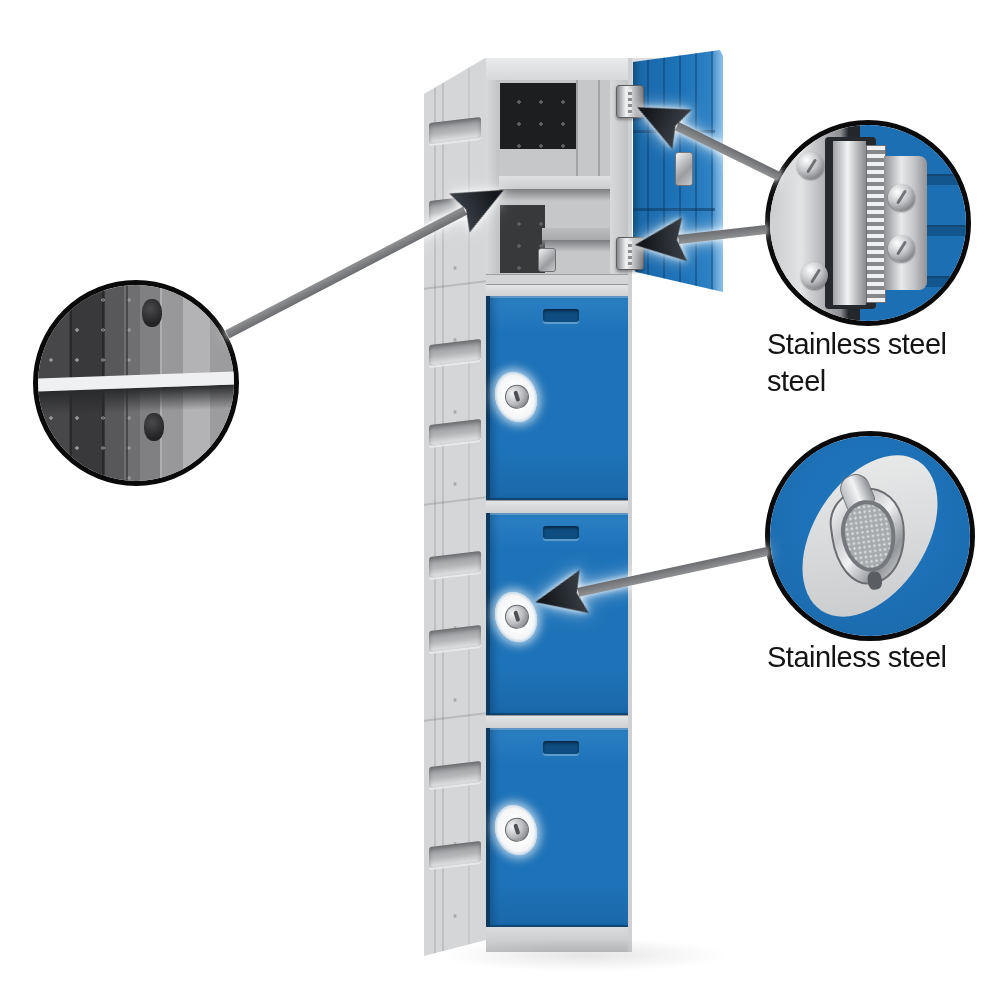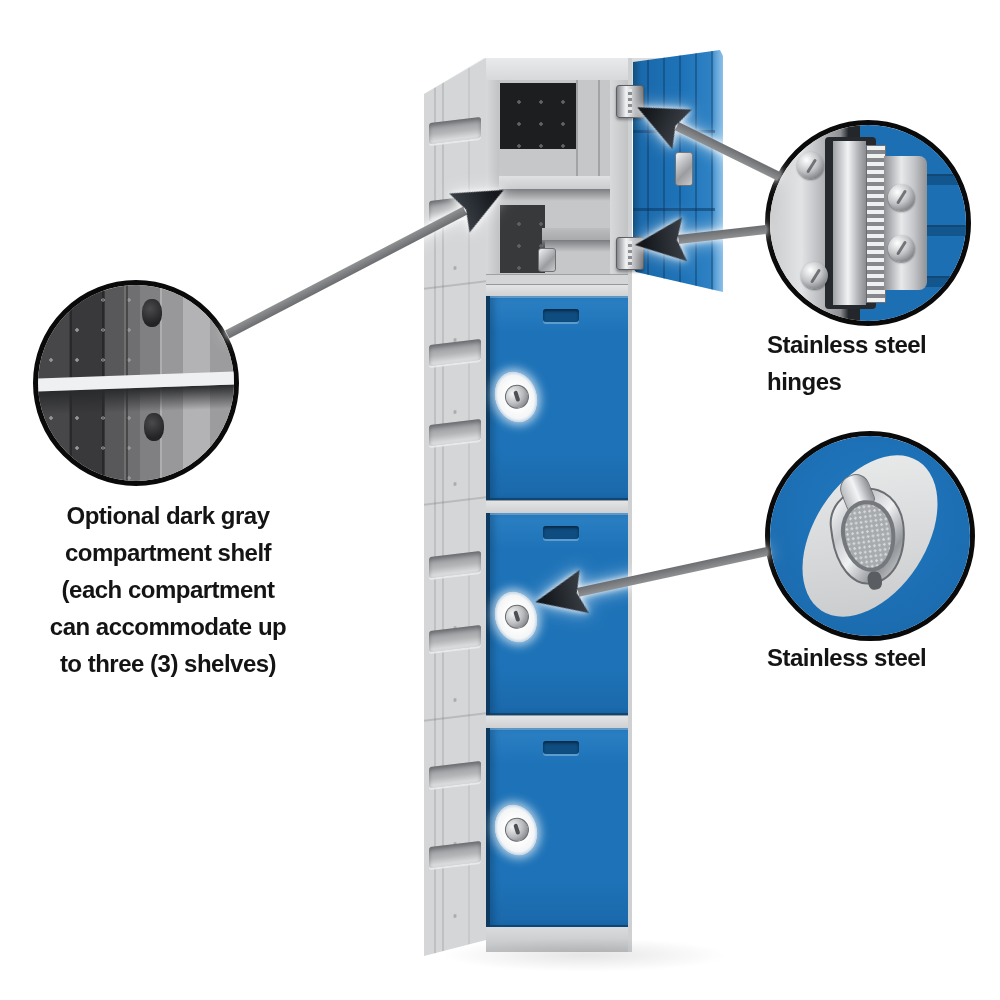--- a/index.html
+++ b/index.html
@@ -1,20 +1,20 @@
 <!DOCTYPE html>
 <html style="--background: #ffffff; --door-blue: #1e73b8; --body-gray: #d5d6d8; --frame-gray: #dfe0e2; --arrow-gray: #7d7f82; --arrow-head: #1e2227; --chrome-light: #f2f3f5; --chrome-dark: #898b8f; --circle-border: #0a0a0a; --text: #141414;"><head>
 <meta charset="utf-8">
 <style>
   html,body{margin:0;padding:0;background:#fff;}
   .stage{position:relative;width:1000px;height:1000px;background:var(--background,#fff);overflow:hidden;
          font-family:"Liberation Sans",sans-serif;}
 
   
-  .label{position:absolute;color:var(--text,#141414);font-weight:bold;font-size:24px;line-height:37px;letter-spacing:-0.5px;}
+  .label{position:absolute;color:var(--text,#141414);font-weight:normal;font-size:29px;line-height:37px;letter-spacing:-0.5px;}
   .label.center{text-align:center;}
 
   
   .callout{position:absolute;border:5px solid var(--circle-border,#0a0a0a);border-radius:50%;overflow:hidden;}
 
   
   .shelf-scene{position:absolute;inset:0;background:linear-gradient(90deg,#474749 0%,#474749 16%,#39393b 16%,#39393b 34%,#58585a 34%,#58585a 44%,#6f6f71 44%,#6f6f71 52%,#808082 52%,#808082 62%,#98989a 62%,#98989a 74%,#b3b3b5 74%,#b3b3b5 88%,#9c9c9e 88%);}
   .rivets{position:absolute;background-image:radial-gradient(circle,#949496 1.5px,transparent 2px);background-size:26px 30px;}
   .seam{position:absolute;width:2px;background:rgba(0,0,0,.28);top:0;bottom:0;}
   .shelf-bar{position:absolute;left:-8px;width:214px;height:13px;top:90px;background:#eff0f1;transform:rotate(-2deg);}
@@ -201,47 +201,40 @@
       <div class="seam" style="left:64px"></div>
       <div class="seam" style="left:88px;background:rgba(0,0,0,.35)"></div>
       <div class="seam" style="left:122px;background:rgba(255,255,255,.22)"></div>
       <div class="knob" style="left:104px;top:14px"></div>
       <div class="knob" style="left:106px;top:128px"></div>
       <div class="shelf-shadow"></div>
       <div class="shelf-bar"></div>
     </div>
   </div>
 
-  <div class="label center" style="left:2px;top:497px;width:332px">
-    <div>Optional dark gray</div>
-    <div>compartment shelf</div>
-    <div>(each compartment</div>
-    <div>can accommodate up</div>
-    <div>to three (3) shelves)</div>
-  </div>
 
   <div class="callout" style="left:765px;top:120px;width:196px;height:196px">
     <div class="hinge-scene">
       <div class="door-rib" style="top:26%"></div>
       <div class="door-rib" style="top:52%"></div>
       <div class="door-rib" style="top:78%"></div>
       <div class="hingeplate-dark"></div>
       <div class="leaf-l"></div>
       <div class="spring"></div>
       <div class="leaf-r"></div>
       <div class="screw" style="left:14%;top:14%"></div>
       <div class="screw" style="left:16%;top:70%"></div>
       <div class="screw" style="left:60%;top:30%"></div>
       <div class="screw" style="left:60%;top:56%"></div>
     </div>
   </div>
 
   <div class="label" style="left:767px;top:326px">
     <div>Stainless steel</div>
-    <div>hinges</div>
+    <div>steel</div>
   </div>
 
   <div class="callout" style="left:765px;top:431px;width:200px;height:200px">
     <div class="hasp-scene">
       <div class="hasp-pad"></div>
       <div class="hasp-hw">
         <div class="hasp-body"></div>
         <div class="hasp-hook"></div>
         <div class="hasp-stipple"></div>
         <div class="hasp-notch"></div>

